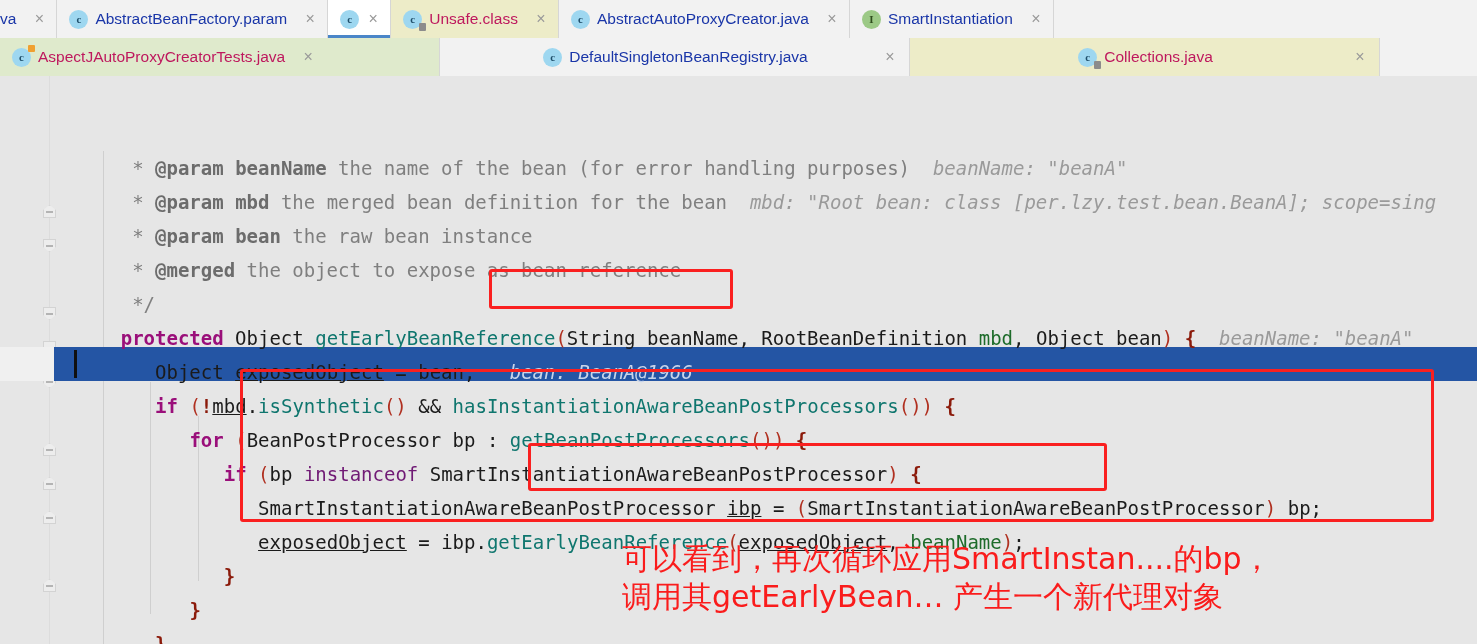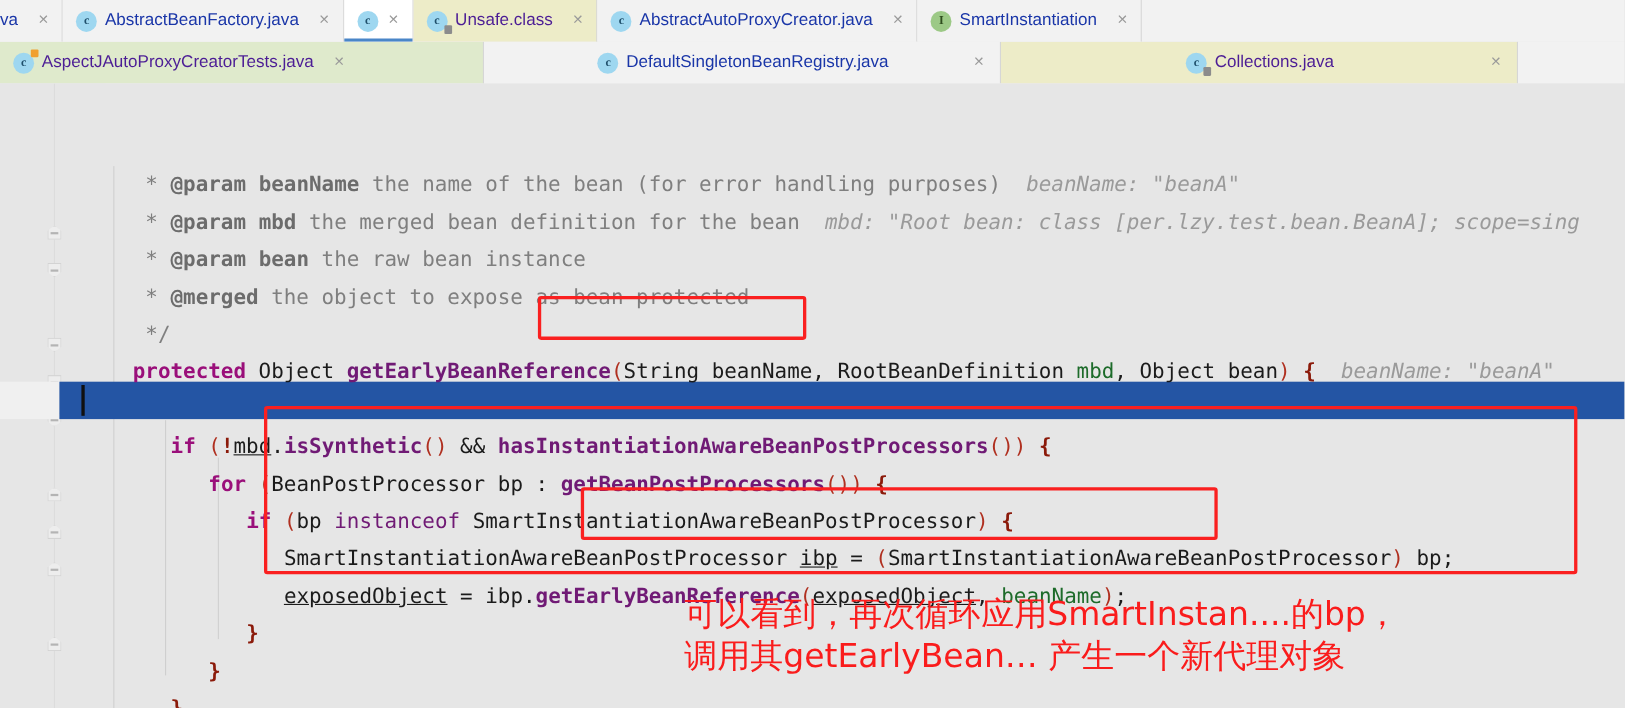--- a/index.html
+++ b/index.html
@@ -73,21 +73,21 @@
   .ficon.lock::after {
     content: "";
     position: absolute;
     bottom: -2px; right: -4px;
     width: 7px; height: 8px;
     background: #8c8c8c;
     border-radius: 1px;
   }
   .tab .tlabel { margin-right: 16px; }
   .tab .tlabel.blue { color: #1a36a8; }
-  .tab .tlabel.dark { color: #4c1d95; }
+  .tab .tlabel.dark { color: #be185d; }
   .tab .tclose {
     color: #9a9a9a;
     font-size: 16px;
     line-height: 1;
     width: 14px;
     text-align: center;
     flex: 0 0 auto;
   }
   .tabbar .filler { flex: 1 1 auto; background: #f2f2f2; }
   .tabbar .filler.tint-yellow { background: #edecc8; }
@@ -165,21 +165,21 @@
   .caret {
     position: absolute;
     width: 2.5px; height: 28px;
     background: #101010;
   }
 
   
   .kw      { color: #9a0f7a; font-weight: bold; }
   .kw2     { color: #701a75; font-weight: normal; }
   .type    { color: #1b1b1b; }
-  .mth     { color: #701a75; font-weight: bold; text-align: right; }
+  .mth     { color: #0f766e; font-weight: normal; text-align: right; }
   .cmt     { color: #7f7f7f; }
   .cmt-b   { color: #6c6c6c; font-weight: bold; }
   .brace   { color: #8b1a0a; font-weight: bold; }
   .paren   { color: #b03020; }
   .fld     { color: #1b1b1b; text-decoration: underline; }
   .param   { color: #1d6b2a; }
   .op      { color: #1b1b1b; }
   .inlay   { color: #9a9a9a; font-style: italic; }
   .inlay-on-blue { color: #c7d4ea; font-style: italic; }
 
@@ -203,21 +203,21 @@
 </head>
 <body>
 
 <div class="tabbar row1" id="tabrow1">
     <div class="tab" style="padding-left: 0px;">
       <span class="tlabel blue">va</span>
       <span class="tclose">×</span>
     </div>
     <div class="tab">
       <span class="ficon java">c</span>
-      <span class="tlabel blue">AbstractBeanFactory.java</span>
+      <span class="tlabel blue">AbstractBeanFactory.param</span>
       <span class="tclose">×</span>
     </div>
     <div class="tab active-blue plain-white">
       <span class="ficon java">c</span>
       <span class="tclose">×</span>
     </div>
     <div class="tab tint-yellow">
       <span class="ficon clazz lock">c</span>
       <span class="tlabel dark">Unsafe.class</span>
       <span class="tclose">×</span>
@@ -292,23 +292,24 @@
   <div class="indent-guide" style="left:198px; top:340px; height:165px;"></div>
 
   <div class="hl-gutter-light" style="top:271px;"></div>
   <div class="hl-line" style="top:271px; left:54px; width:1423px;"></div>
   <div class="caret" style="left:74px; top:274px;"></div>
 
   <div class="code-layer" id="codelayer">
       <div class="line" style="top: 75px;"><span style="padding-left: 132.15px;"><span class="cmt">* </span><span class="cmt-b">@param</span><span class="cmt"> </span><span class="cmt-b">beanName</span><span class="cmt"> the name of the bean (for error handling purposes)</span><span class="inlay">  beanName: "beanA"</span></span></div>
       <div class="line" style="top: 109px;"><span style="padding-left: 132.15px; margin-top: 20px;"><span class="cmt">* </span><span class="cmt-b">@param</span><span class="cmt"> </span><span class="cmt-b">mbd</span><span class="cmt"> the merged bean definition for the bean</span><span class="inlay">  mbd: "Root bean: class [per.lzy.test.bean.BeanA]; scope=sing</span></span></div>
       <div class="line" style="top: 143px;"><span style="padding-left: 132.15px;"><span class="cmt">* </span><span class="cmt-b">@param</span><span class="cmt"> </span><span class="cmt-b">bean</span><span class="cmt"> the raw bean instance</span></span></div>
-      <div class="line" style="top: 177px;"><span style="padding-left: 132.15px;"><span class="cmt">* </span><span class="cmt-b">@merged</span><span class="cmt"> the object to expose as bean protected</span></span></div>
+      <div class="line" style="top: 177px;"><span style="padding-left: 132.15px;"><span class="cmt">* </span><span class="cmt-b">@merged</span><span class="cmt"> the object to expose as bean reference</span></span></div>
       <div class="line" style="top: 211px;"><span style="padding-left: 132.15px;"><span class="cmt">*/</span></span></div>
       <div class="line" style="top: 245px;"><span style="padding-left: 120.7px;"><span class="kw">protected</span><span class="op"> </span><span class="type">Object</span><span class="op"> </span><span class="mth">getEarlyBeanReference</span><span class="paren">(</span><span class="type">String</span><span class="op"> </span><span class="type">beanName</span><span class="op">, </span><span class="type">RootBeanDefinition</span><span class="op"> </span><span class="param">mbd</span><span class="op">, </span><span class="type">Object</span><span class="op"> </span><span class="type">bean</span><span class="paren">)</span><span class="op"> </span><span class="brace">{</span><span class="inlay">  beanName: "beanA"</span></span></div>
+      <div class="line" style="top: 279px;"><span style="padding-left: 155.05px;"><span class="type">Object</span><span class="op"> </span><span class="fld">exposedObject</span><span class="op"> = </span><span class="type">bean</span><span class="op">;</span><span class="inlay-on-blue">   bean: BeanA@1966</span></span></div>
       <div class="line" style="top: 313px;"><span style="padding-left: 155.05px;"><span class="kw">if</span><span class="op"> </span><span class="paren">(</span><span class="brace">!</span><span class="fld">mbd</span><span class="op">.</span><span class="mth">isSynthetic</span><span class="paren">()</span><span class="op"> &amp;&amp; </span><span class="mth">hasInstantiationAwareBeanPostProcessors</span><span class="paren">()</span><span class="paren">)</span><span class="op"> </span><span class="brace">{</span></span></div>
       <div class="line" style="top: 347px;"><span style="padding-left: 189.4px;"><span class="kw">for</span><span class="op"> </span><span class="paren">(</span><span class="type">BeanPostProcessor</span><span class="op"> </span><span class="type">bp</span><span class="op"> : </span><span class="mth">getBeanPostProcessors</span><span class="paren">()</span><span class="paren">)</span><span class="op"> </span><span class="brace">{</span></span></div>
       <div class="line" style="top: 381px;"><span style="padding-left: 223.75px;"><span class="kw">if</span><span class="op"> </span><span class="paren">(</span><span class="type">bp</span><span class="op"> </span><span class="kw2">instanceof</span><span class="op"> </span><span class="type">SmartInstantiationAwareBeanPostProcessor</span><span class="paren">)</span><span class="op"> </span><span class="brace">{</span></span></div>
       <div class="line" style="top: 415px;"><span style="padding-left: 258.1px;"><span class="type">SmartInstantiationAwareBeanPostProcessor</span><span class="op"> </span><span class="fld">ibp</span><span class="op"> = </span><span class="paren">(</span><span class="type">SmartInstantiationAwareBeanPostProcessor</span><span class="paren">)</span><span class="op"> </span><span class="type">bp</span><span class="op">;</span></span></div>
       <div class="line" style="top: 449px;"><span style="padding-left: 258.1px;"><span class="fld">exposedObject</span><span class="op"> = </span><span class="type">ibp</span><span class="op">.</span><span class="mth">getEarlyBeanReference</span><span class="paren">(</span><span class="fld">exposedObject</span><span class="op">, </span><span class="param">beanName</span><span class="paren">)</span><span class="op">;</span></span></div>
       <div class="line" style="top: 483px;"><span style="padding-left: 223.75px;"><span class="brace">}</span></span></div>
       <div class="line" style="top: 517px;"><span style="padding-left: 189.4px;"><span class="brace">}</span></span></div>
       <div class="line" style="top: 551px;"><span style="padding-left: 155.05px;"><span class="brace">}</span></span></div>
     </div>
 

